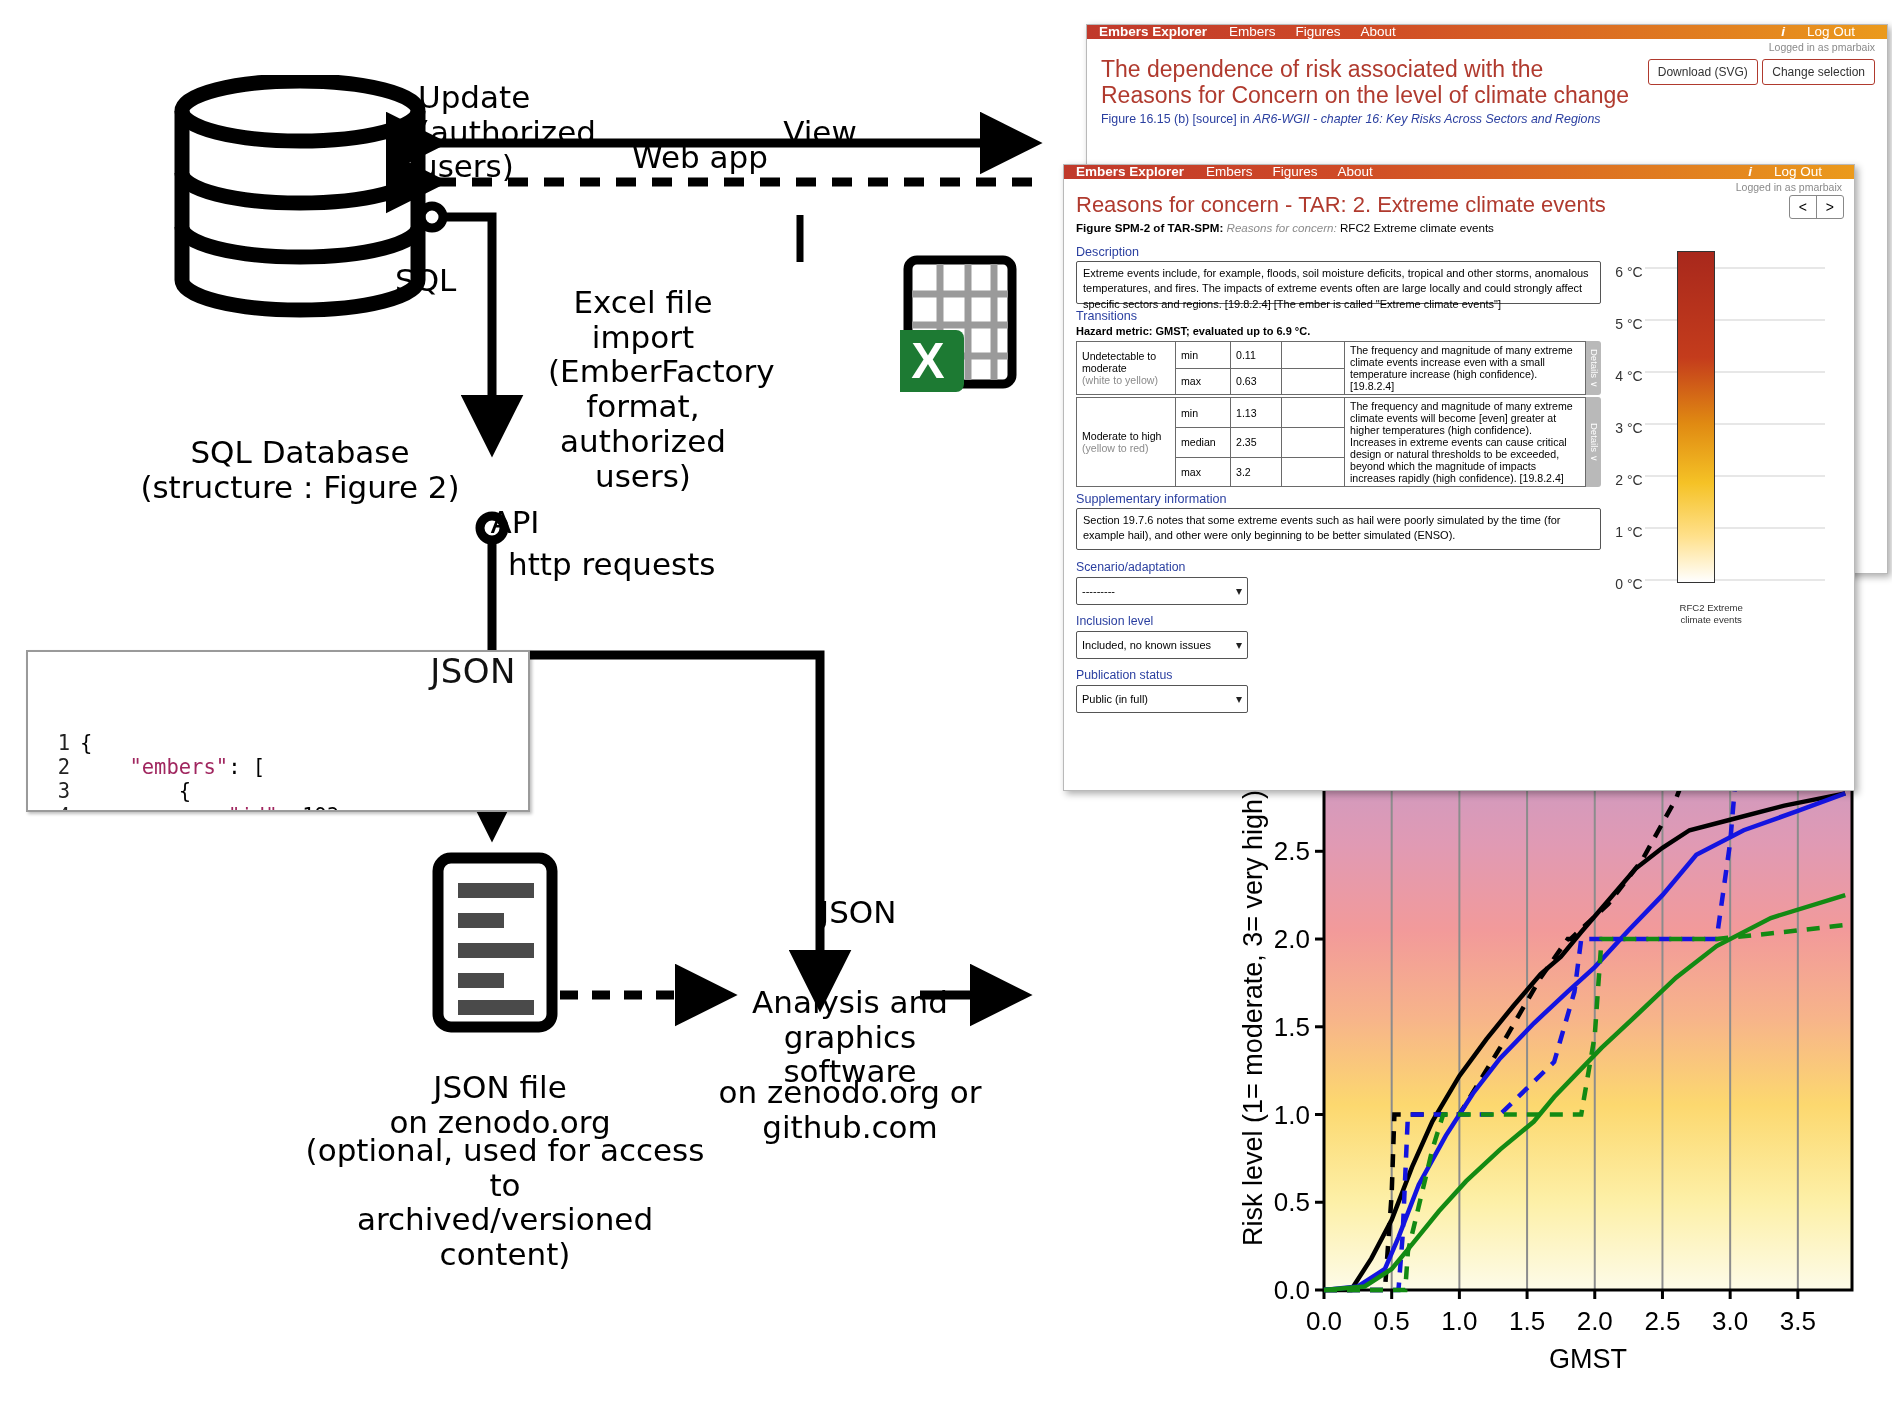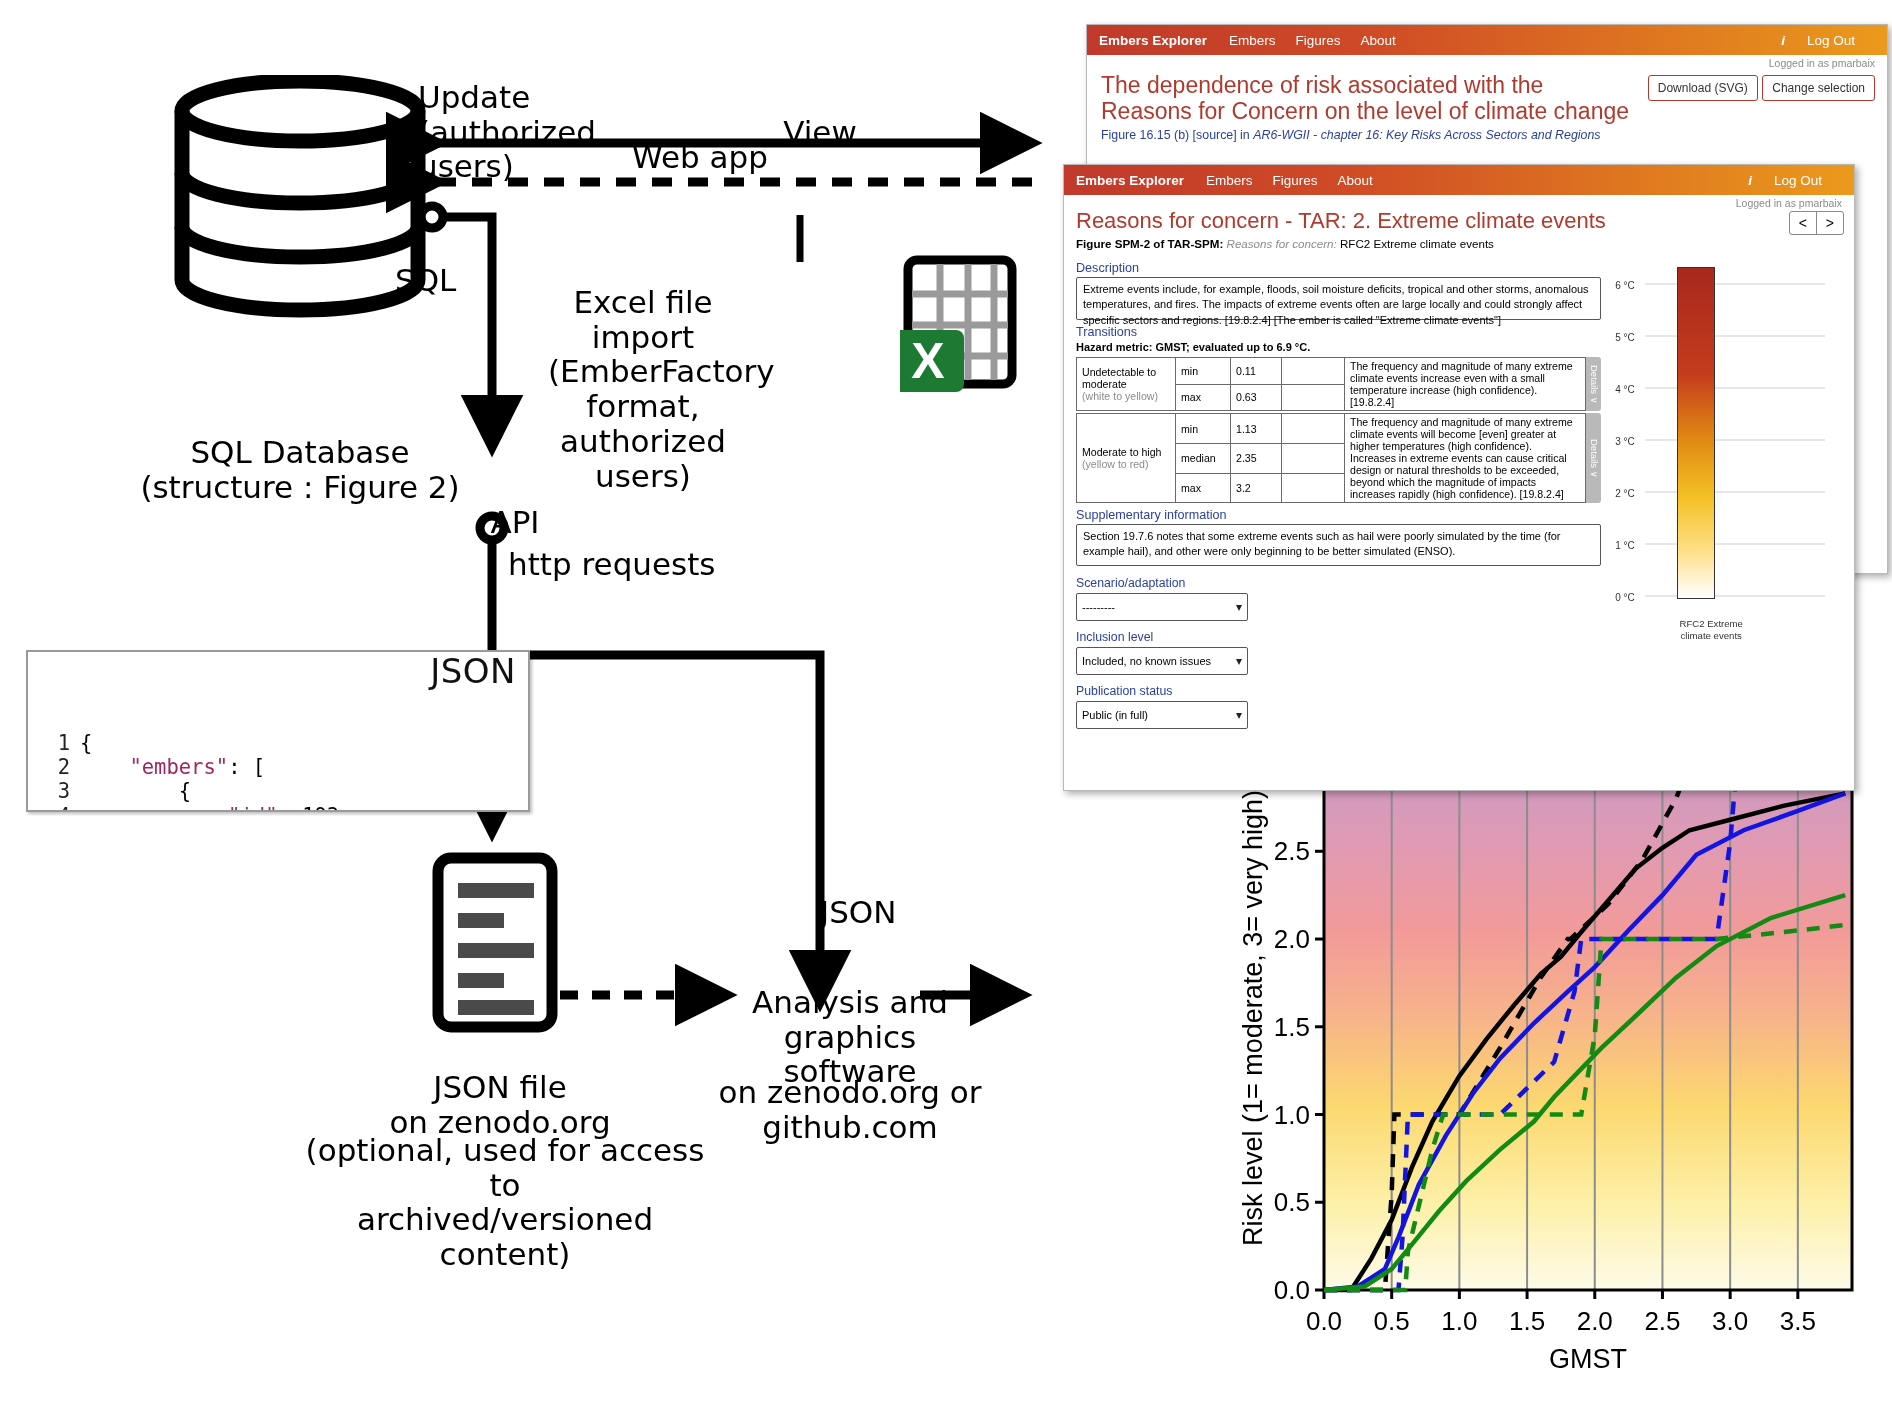--- a/index.html
+++ b/index.html
@@ -21,21 +21,21 @@
     overflow:hidden;}
   #json-code{font-family:"DejaVu Sans Mono",monospace;font-size:20.5px;line-height:24.3px;
     white-space:pre;padding:6px 0 0 8px;position:relative;}
   #json-code .ln{color:#222;display:inline-block;width:34px;text-align:right;margin-right:10px;}
   .k{color:#a0265f;}
   #json-word{position:absolute;right:12px;top:7px;font-family:"DejaVu Sans",sans-serif;
     font-size:34px;color:#111;letter-spacing:.5px;}
 
   
   .win{background:#fff;border:1px solid #b9b9b9;box-shadow:3px 3px 7px rgba(0,0,0,.32);}
-  .navbar{height:30px;display:flex;align-items:center;padding:0 12px;
+  .navbar{height:14px;display:flex;align-items:flex-end;padding:0 12px;
     background:linear-gradient(90deg,#c0392b 0%,#cf4a26 35%,#e07b20 75%,#eb9a1c 100%);
     color:#fff;font-size:13.5px;}
   .navbar .brand{font-weight:bold;margin-right:22px;font-size:13.5px;}
   .navbar .nav-item{margin-right:20px;font-size:13.5px;}
   .navbar .spacer{flex:1;}
   .navbar .info-i{font-weight:bold;font-style:italic;margin-right:22px;}
   .logged{text-align:right;font-size:10.5px;color:#8a8a8a;padding:2px 12px 0 0;}
   .wtitle{color:#b03a2e;font-size:23px;line-height:1.12;padding:4px 12px 0 14px;font-weight:400;}
   .wsub{color:#2a3fa0;font-size:12.4px;padding:3px 12px 6px 14px;}
   .wsub i{color:#2a3fa0;}
@@ -51,21 +51,21 @@
     writing-mode:vertical-rl;text-align:center;border-radius:0 3px 3px 0;padding:4px 1px;}
   .fieldlabel{color:#2a3fa0;font-size:12.3px;margin-bottom:3px;}
   .finput{border:1px solid #555;height:22px;font-size:11px;padding:2px 5px;background:#fff;
     display:flex;align-items:center;border-radius:2px;}
   .fselect{border:1px solid #555;height:22px;font-size:11px;padding:2px 5px;background:#fff;
     display:flex;align-items:center;justify-content:space-between;border-radius:2px;}
   .chev{font-size:12px;color:#222;}
 
   
   .ember-bar{width:36px;background:linear-gradient(to top,#ffffff 0%,#ffe08a 14%,#f5c226 30%,#e08a12 48%,#c43c1c 68%,#a8281c 100%);border:1px solid #333;}
-  .ember-ticks{font-size:10px;color:#333;}
+  .ember-ticks{font-size:14px;color:#333;}
   .ember-cap{font-size:9.6px;color:#333;text-align:center;line-height:1.2;}
 
   
   #riskchart{left:1236px;top:690px;width:640px;height:730px;}
   .axtick{font-size:26px;font-family:"Liberation Sans",sans-serif;fill:#000;}
   .axtitle{font-size:27px;font-family:"Liberation Sans",sans-serif;fill:#000;}
 </style>
 </head>
 <body>
 

